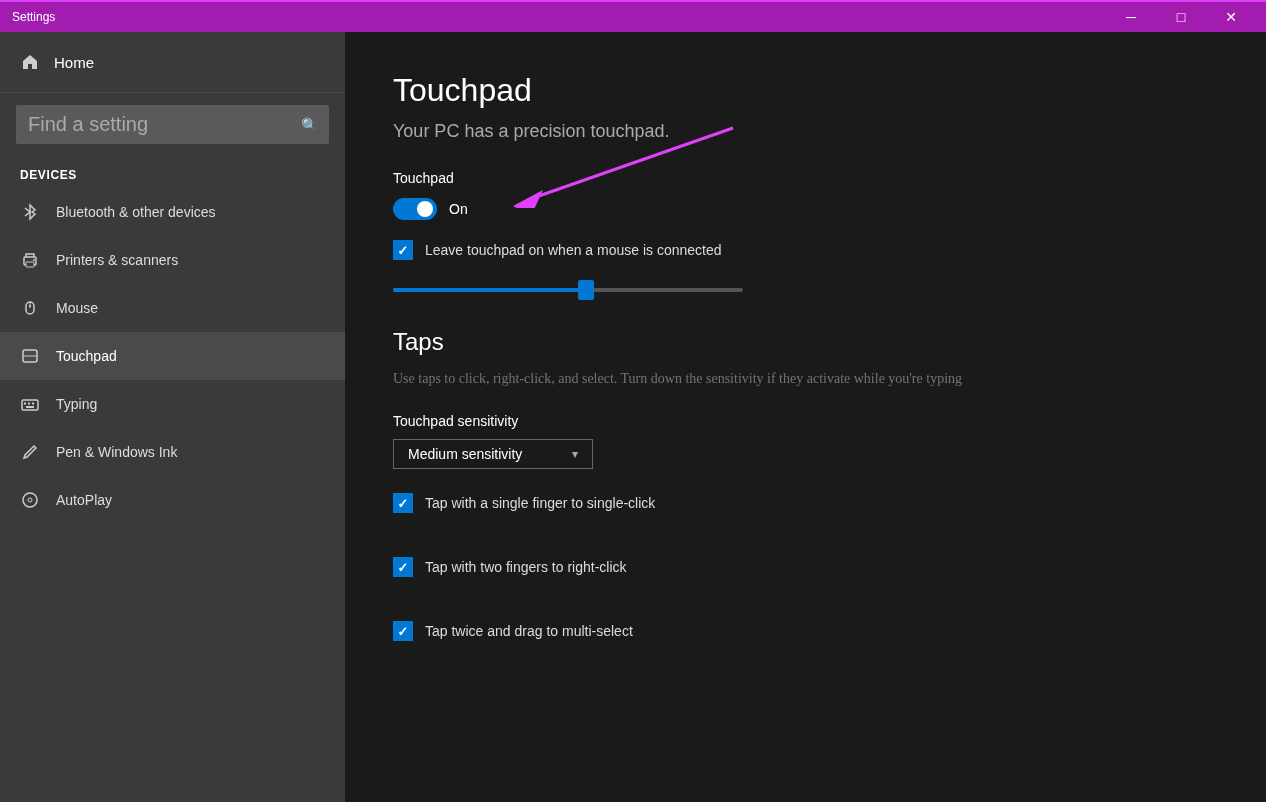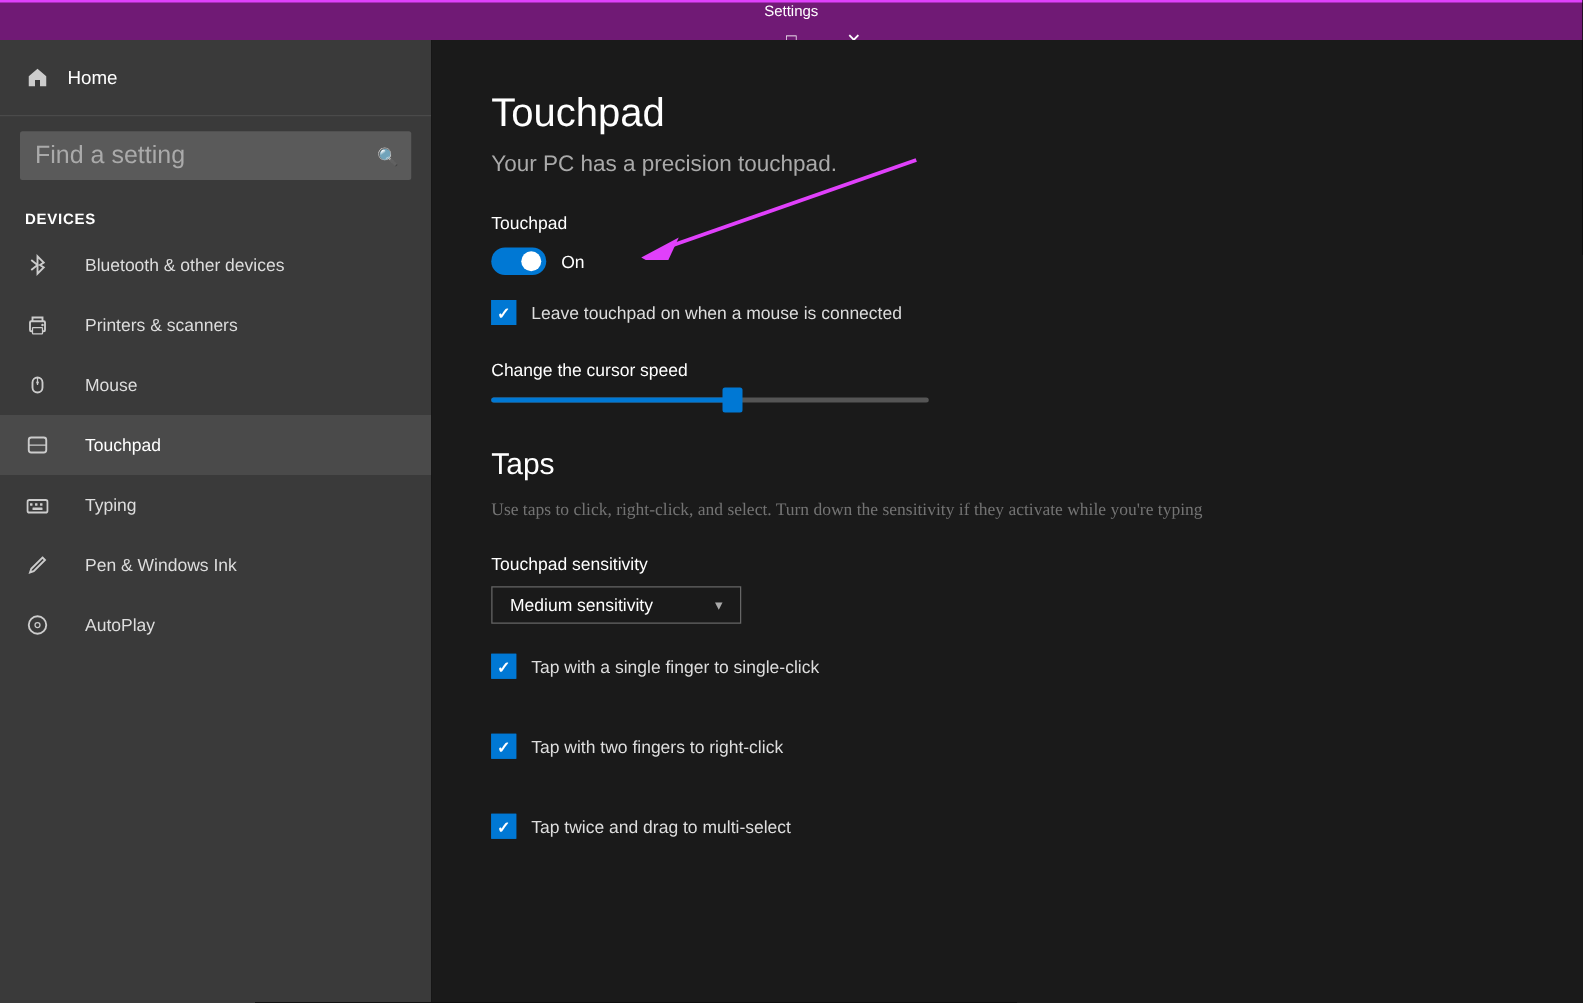--- a/index.html
+++ b/index.html
@@ -8,28 +8,27 @@
       height: 802px;
       background: #000;
       font-family: 'Segoe UI', Arial, sans-serif;
       overflow: hidden;
       display: flex;
       flex-direction: column;
     }
 
     
     .titlebar {
-      background: #701a75;
+      background: #a21caf;
       height: 32px;
       display: flex;
       align-items: center;
       padding: 0 12px;
       border-top: 2px solid #e040fb;
       flex-shrink: 0;
-      flex-direction: column;
     }
     .titlebar-title {
       color: #fff;
       font-size: 12px;
       flex: 1;
     }
     .titlebar-controls {
       display: flex;
       gap: 4px;
     }
@@ -99,21 +98,21 @@
       color: #fff;
       font-size: 12px;
       font-weight: 700;
       padding: 12px 20px 6px;
       text-transform: uppercase;
       letter-spacing: 0.05em;
     }
     .nav-item {
       display: flex;
       align-items: center;
-      gap: 28px;
+      gap: 16px;
       padding: 14px 20px;
       color: #ddd;
       font-size: 14px;
       cursor: pointer;
     }
     .nav-item.active { background: #4a4a4a; color: #fff; }
     .nav-icon {
       width: 20px;
       height: 20px;
       display: flex;
@@ -439,21 +438,20 @@
     </div>
 
     <div class="checkbox-row">
       <div class="checkbox">
         <span class="checkbox-check">✓</span>
       </div>
       <span class="checkbox-label">Leave touchpad on when a mouse is connected</span>
     </div>
 
     <div class="slider-section">
-      <div class="slider-title">Change the cursor speed</div>
       <div class="slider-track">
         <div class="slider-bg"></div>
         <div class="slider-fill"></div>
         <div class="slider-thumb"></div>
       </div>
     </div>
 
     <h2 class="taps-title">Taps</h2>
     <p class="taps-desc">Use taps to click, right-click, and select. Turn down the sensitivity if they activate while you're typing</p>
 

